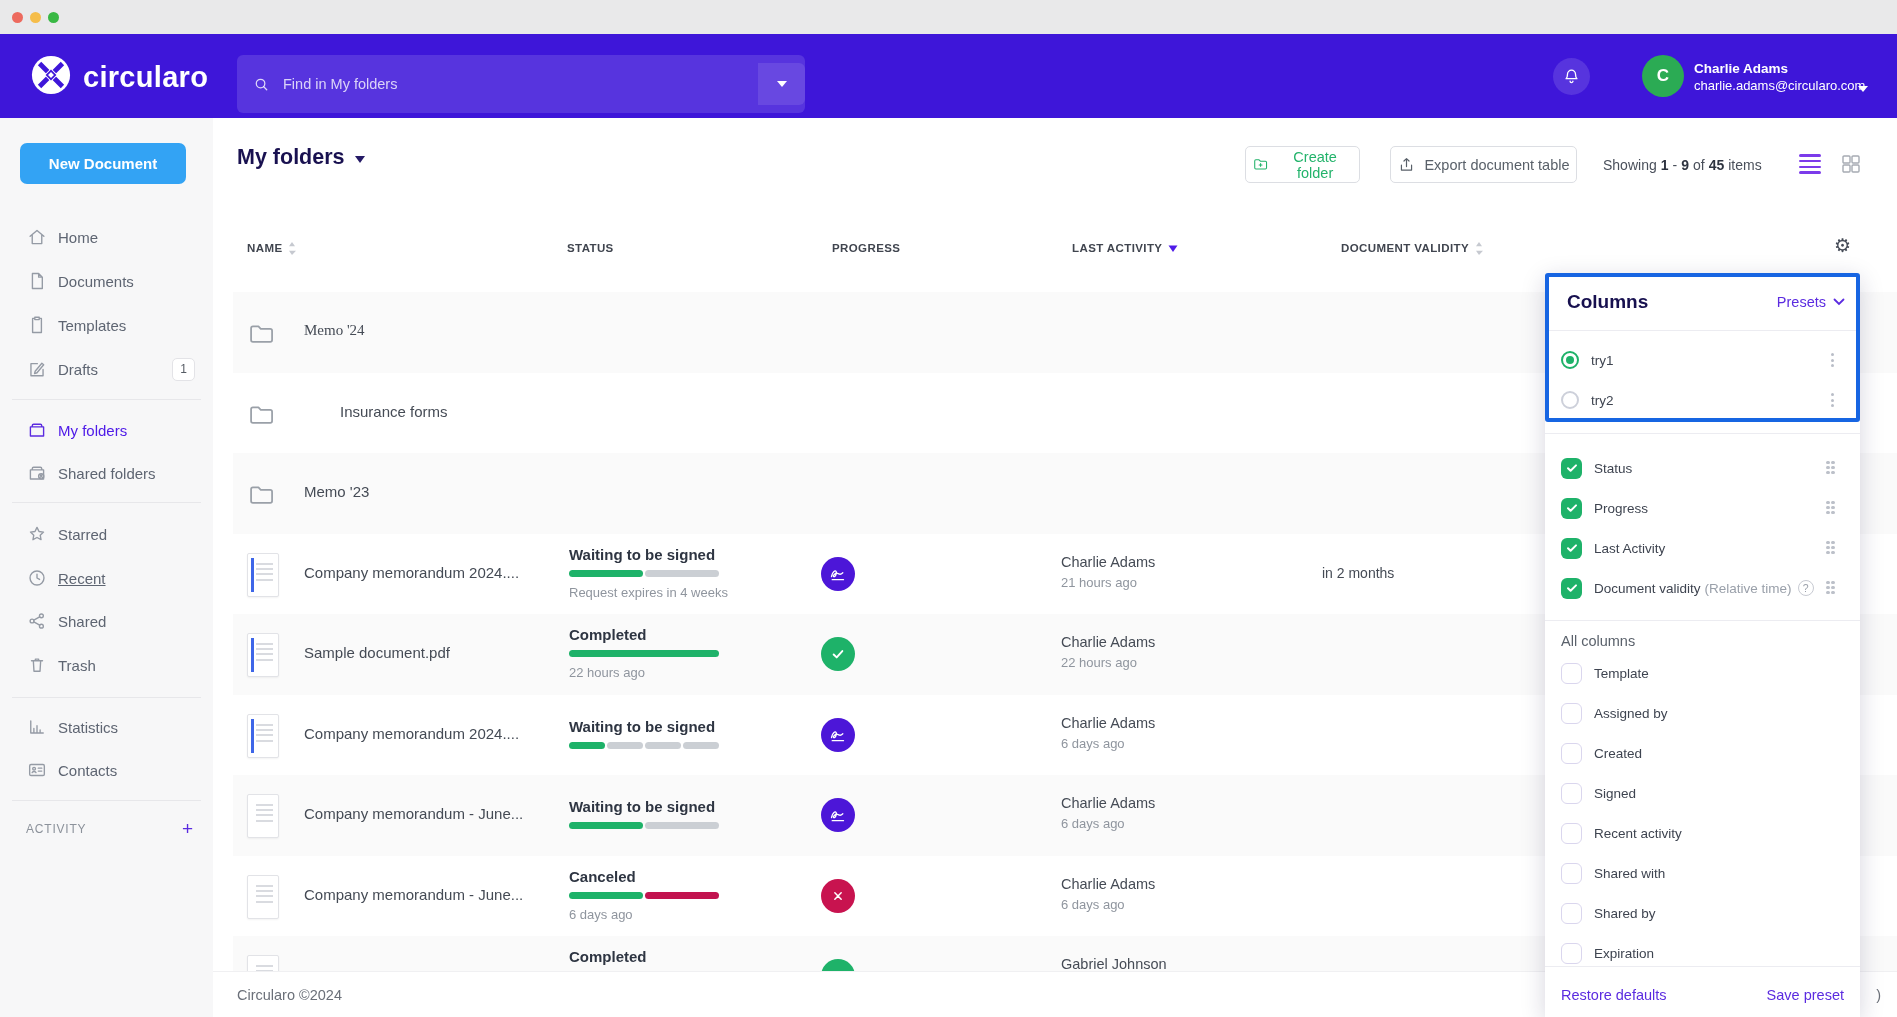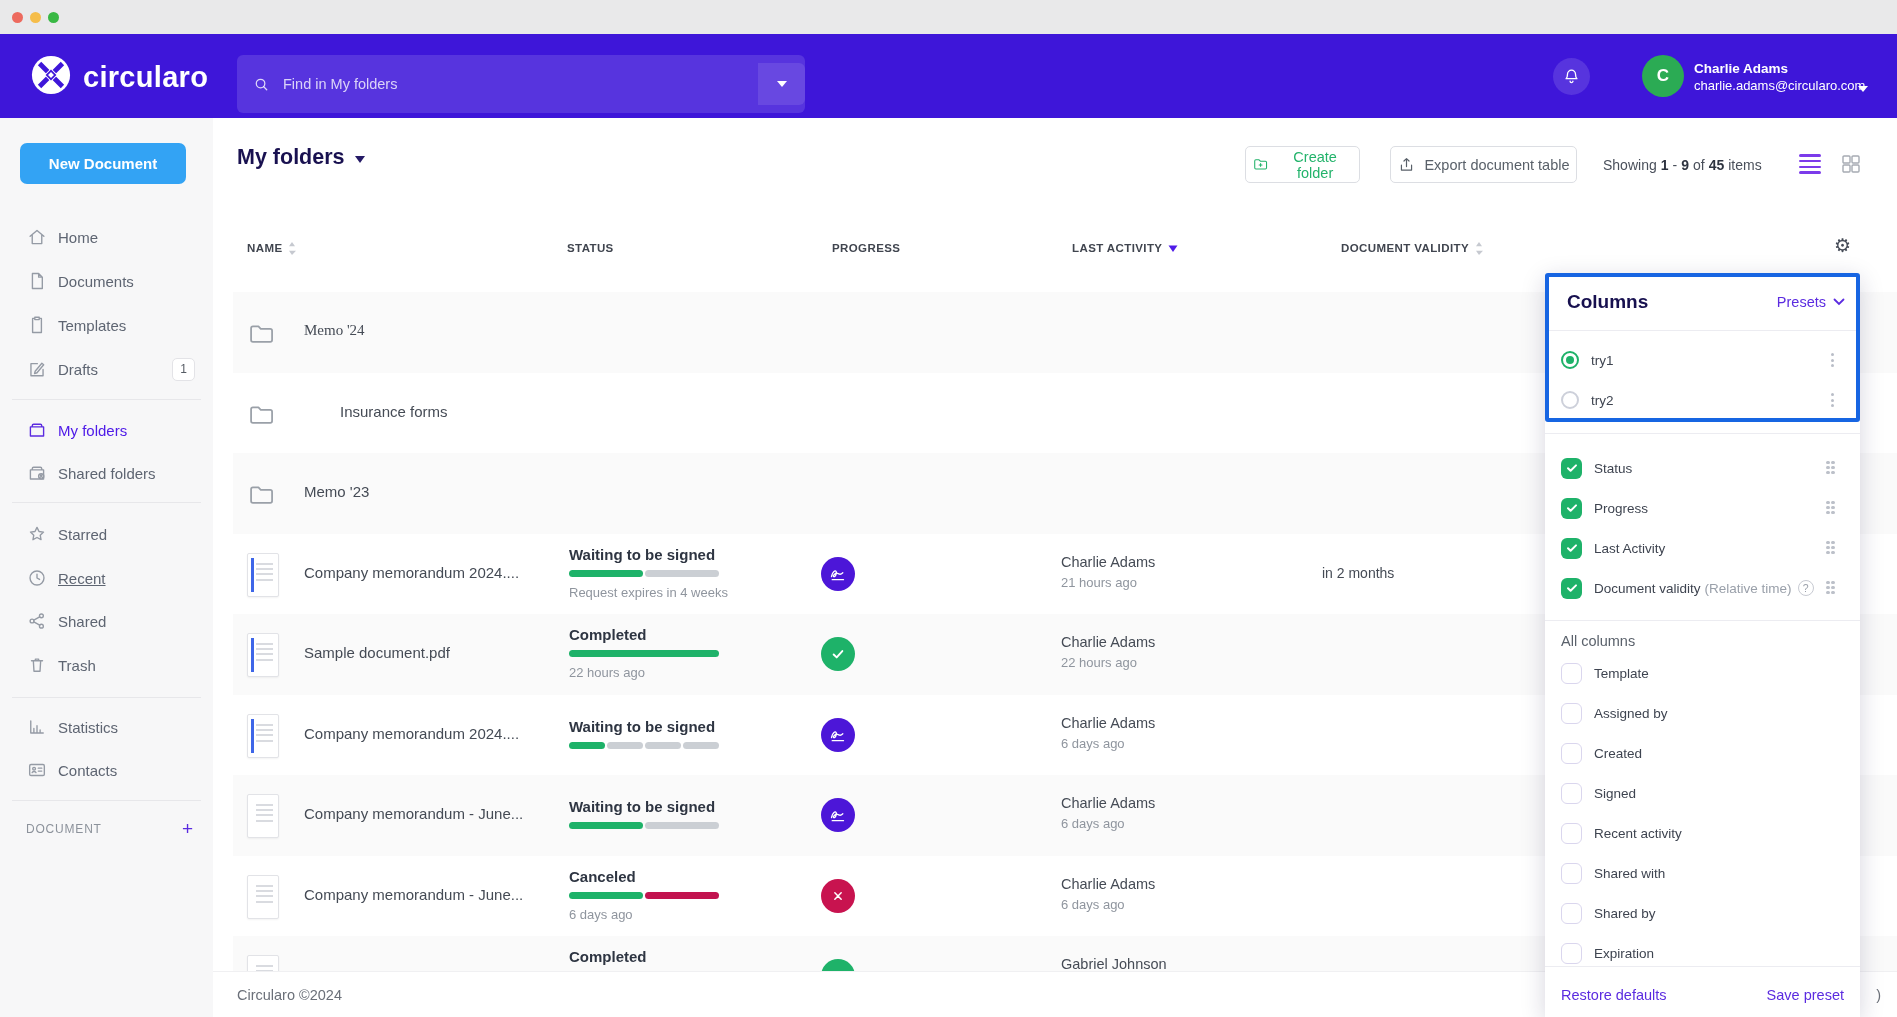--- a/index.html
+++ b/index.html
@@ -259,21 +259,21 @@
               <path d="M6.7 14.8c.4-1.5 3.8-1.5 4.2 0M13.4 10h3.8M13.4 13.2h3.8"></path>
             </svg></span>
           <span class="lbl">Contacts</span>
         </div>
         <div class="side-div" style="top: 281px;"></div>
         <div class="side-div" style="top: 384px;"></div>
         <div class="side-div" style="top: 579px;"></div>
         <div class="side-div" style="top: 682px;"></div>
       </div>
     <div class="filters">
-      <span class="f-lbl">DOCUMENT</span>
+      <span class="f-lbl">ACTIVITY</span>
       <span class="f-plus">+</span>
     </div>
   </div>
 
   <div class="main">
     <div class="page-title">
       <span>My folders</span>
       <span class="tri2"></span>
     </div>
     <button class="btn btn-create">

